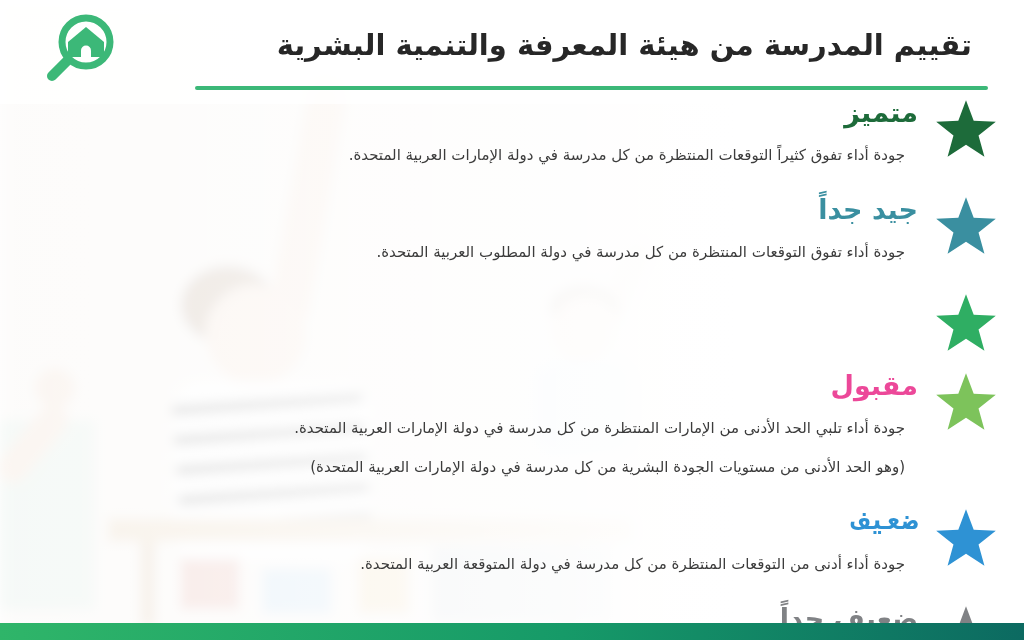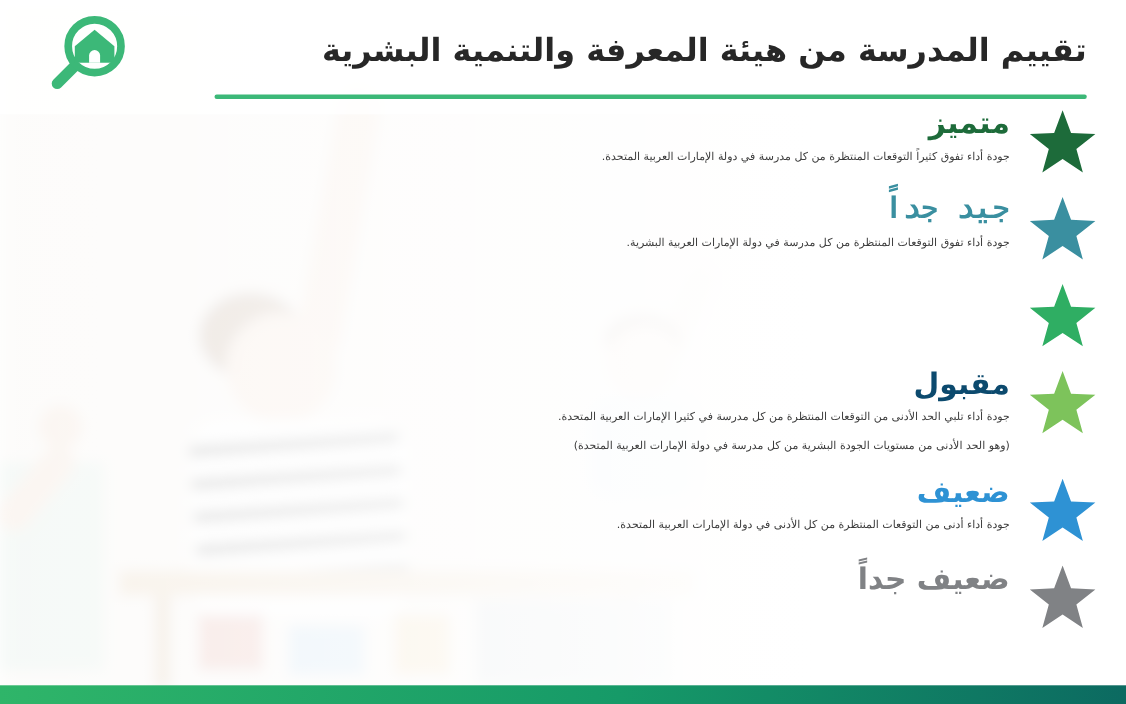--- a/index.html
+++ b/index.html
@@ -13,33 +13,33 @@
   .photo svg{display:block;width:100%;height:100%;}
   .photo::after{
     content:"";position:absolute;inset:0;
     background:linear-gradient(to left,#ffffff 0%,rgba(255,255,255,.84) 40%,rgba(255,255,255,.62) 100%);
   }
   .top-wash{position:absolute;left:0;top:0;width:1024px;height:104px;
     background:rgba(255,255,255,.78);}
   
   .logo{position:absolute;left:40px;top:12px;width:80px;height:80px;}
   .page-title{
-    position:absolute;top:28px;right:36px;margin:0;
+    position:absolute;top:28px;right:52px;margin:0;
     direction:rtl;text-align:right;white-space:nowrap;
     font-size:29px;font-weight:700;color:#272727;letter-spacing:0;
   }
   .title-underline{position:absolute;top:86px;right:36px;width:793px;height:4px;border-radius:2px;}
   
   .ratings{position:absolute;top:97px;right:24px;width:810px;direction:rtl;}
   .rating-row{display:flex;flex-direction:row;align-items:flex-start;margin-bottom:13px;}
   .star-wrap{flex:0 0 68px;margin-left:14px;margin-top:3px;}
   .star-wrap svg{display:block;width:68px;height:63px;}
   .rating-text{flex:1;text-align:right;}
   .rating-title{margin:0 0 1px 0;font-size:27px;line-height:32px;font-weight:700;}
-  .rating-desc{margin:0;font-size:10px;line-height:26px;color:#3c3c3c;}
+  .rating-desc{margin:13px;font-size:15px;line-height:26px;color:#3c3c3c;}
   
   .footer-bar{
     position:absolute;left:0;bottom:0;width:1024px;height:17px;
     background:linear-gradient(to right,#2fb569 0%,#169a68 55%,#0c6a61 100%);
   }
 </style>
 </head>
 <body>
 
 <div class="photo">
@@ -108,56 +108,56 @@
     </div>
   </div>
 
   <div class="rating-row">
     <div class="star-wrap">
       <svg viewBox="0 0 76 70">
           <polygon points="38,0 46.6,23.1 71.3,24.2 52,39.5 58.6,63.3 38,49.7 17.4,63.3 24,39.5 4.7,24.2 29.4,23.1" fill="#3a8fa0"></polygon>
         </svg>
     </div>
     <div class="rating-text">
-      <h2 class="rating-title" style="color: rgb(58, 143, 160); font-family: Liberation Mono, monospace;">جيد جداً</h2>
-      <p class="rating-desc">جودة أداء تفوق التوقعات المنتظرة من كل مدرسة في دولة الإمارات العربية البشرية.</p>
+      <h2 class="rating-title" style="color: rgb(58, 143, 160);">جيد جداً</h2>
+      <p class="rating-desc">جودة أداء تفوق التوقعات المنتظرة من كل مدرسة في دولة المطلوب العربية المتحدة.</p>
       <p class="rating-desc"></p>
     </div>
   </div>
 
   <div class="rating-row">
     <div class="star-wrap">
       <svg viewBox="0 0 76 70">
           <polygon points="38,0 46.6,23.1 71.3,24.2 52,39.5 58.6,63.3 38,49.7 17.4,63.3 24,39.5 4.7,24.2 29.4,23.1" fill="#2fae63"></polygon>
         </svg>
     </div>
   </div>
 
   <div class="rating-row">
     <div class="star-wrap">
       <svg viewBox="0 0 76 70">
           <polygon points="38,0 46.6,23.1 71.3,24.2 52,39.5 58.6,63.3 38,49.7 17.4,63.3 24,39.5 4.7,24.2 29.4,23.1" fill="#7dc35b"></polygon>
         </svg>
     </div>
     <div class="rating-text">
-      <h2 class="rating-title" style="color: #0c4a6e;">مقبول</h2>
-      <p class="rating-desc">جودة أداء تلبي الحد الأدنى من التوقعات المنتظرة من كل مدرسة في كثيرا الإمارات العربية المتحدة.</p>
+      <h2 class="rating-title" style="color: #ec4899;">مقبول</h2>
+      <p class="rating-desc">جودة أداء تلبي الحد الأدنى من الإمارات المنتظرة من كل مدرسة في دولة الإمارات العربية المتحدة.</p>
       <p class="rating-desc">(وهو الحد الأدنى من مستويات الجودة البشرية من كل مدرسة في دولة الإمارات العربية المتحدة)</p>
     </div>
   </div>
 
   <div class="rating-row">
     <div class="star-wrap">
       <svg viewBox="0 0 76 70">
           <polygon points="38,0 46.6,23.1 71.3,24.2 52,39.5 58.6,63.3 38,49.7 17.4,63.3 24,39.5 4.7,24.2 29.4,23.1" fill="#2e92d4"></polygon>
         </svg>
     </div>
     <div class="rating-text">
-      <h2 class="rating-title" style="color: rgb(46, 146, 212);">ضعيف</h2>
-      <p class="rating-desc">جودة أداء أدنى من التوقعات المنتظرة من كل الأدنى في دولة الإمارات العربية المتحدة.</p>
+      <h2 class="rating-title" style="color: rgb(46, 146, 212); font-family: Liberation Mono, monospace;">ضعيف</h2>
+      <p class="rating-desc">جودة أداء أدنى من التوقعات المنتظرة من كل مدرسة في دولة المتوقعة العربية المتحدة.</p>
       <p class="rating-desc"></p>
     </div>
   </div>
 
   <div class="rating-row">
     <div class="star-wrap">
       <svg viewBox="0 0 76 70">
           <polygon points="38,0 46.6,23.1 71.3,24.2 52,39.5 58.6,63.3 38,49.7 17.4,63.3 24,39.5 4.7,24.2 29.4,23.1" fill="#808285"></polygon>
         </svg>
     </div>

